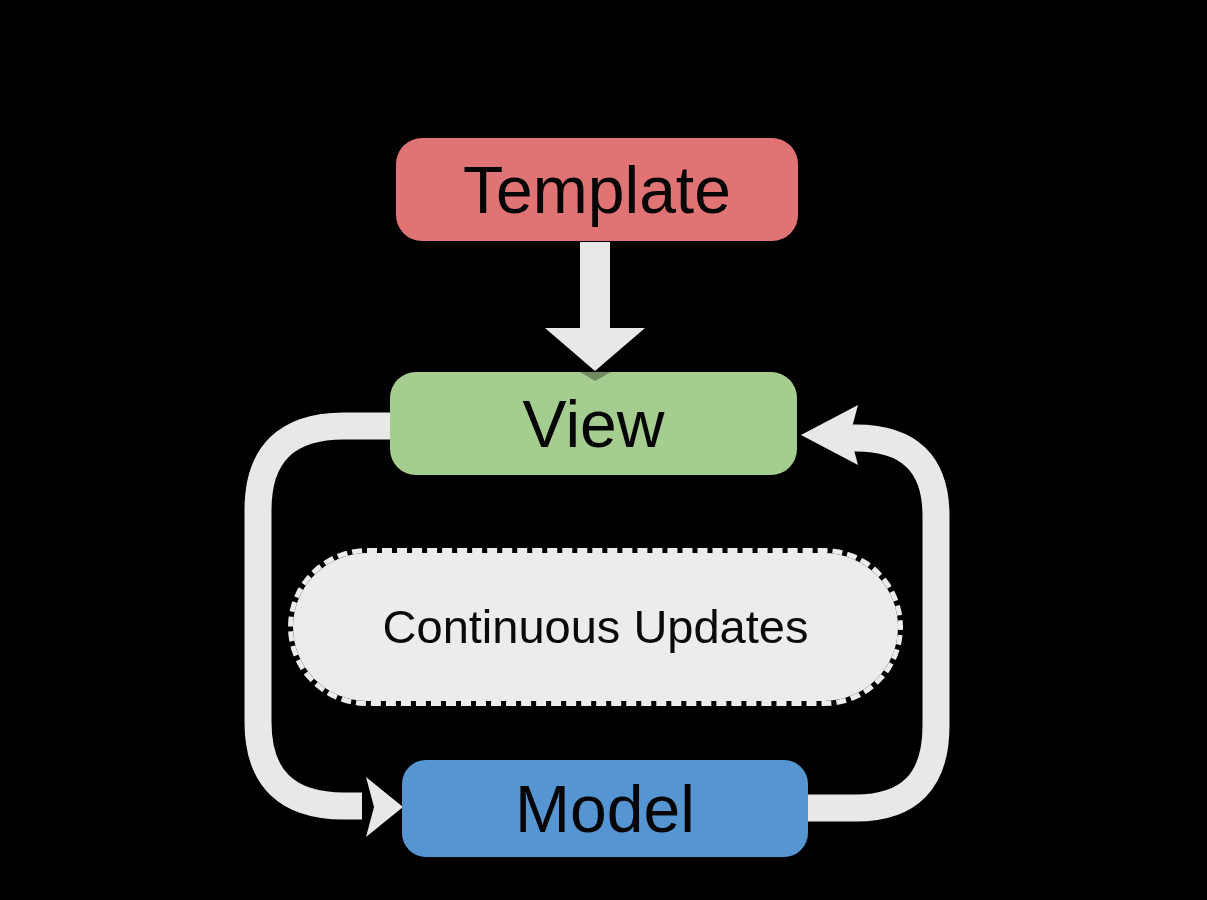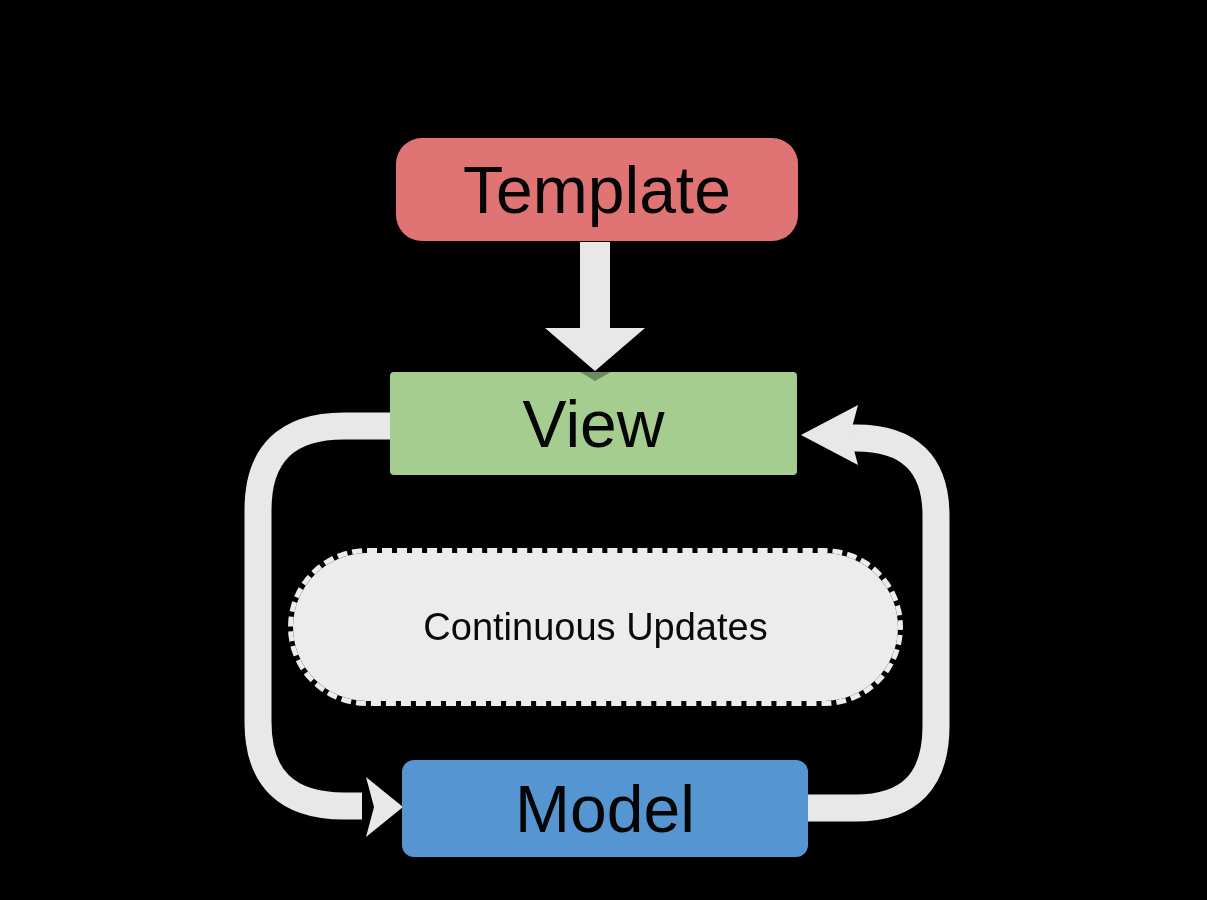--- a/index.html
+++ b/index.html
@@ -31,39 +31,39 @@
     color: #050505;
     letter-spacing: 0px;
     white-space: nowrap;
   }
   #node-template {
     left: 396px; top: 138px; width: 402px; height: 103px;
     background: #e07373; border-radius: 26px;
   }
   #node-view {
     left: 390px; top: 372px; width: 407px; height: 103px;
-    background: #a5cd90; border-radius: 4px;
+    background: #a5cd90; border-radius: 26px;
   }
   #node-model {
     left: 402px; top: 760px; width: 406px; height: 97px;
-    background: #5596d2; border-radius: 12px;
+    background: #5596d2; border-radius: 24px;
   }
   #note-box {
     position: absolute;
     left: 288px; top: 548px; width: 615px; height: 158px;
     background: #ececec;
     background-clip: padding-box;
     border: 5px dashed #ececec;
     border-radius: 84px;
     display: flex; flex-direction: column;
     align-items: center; justify-content: center;
     z-index: 2;
   }
   .note-line {
-    font-size: 38px;
+    font-size: 47px;
     line-height: 44px;
     color: #0a0a0a;
     white-space: nowrap;
   }
 </style>
 </head>
 <body>
 
 <div class="stage">
 

